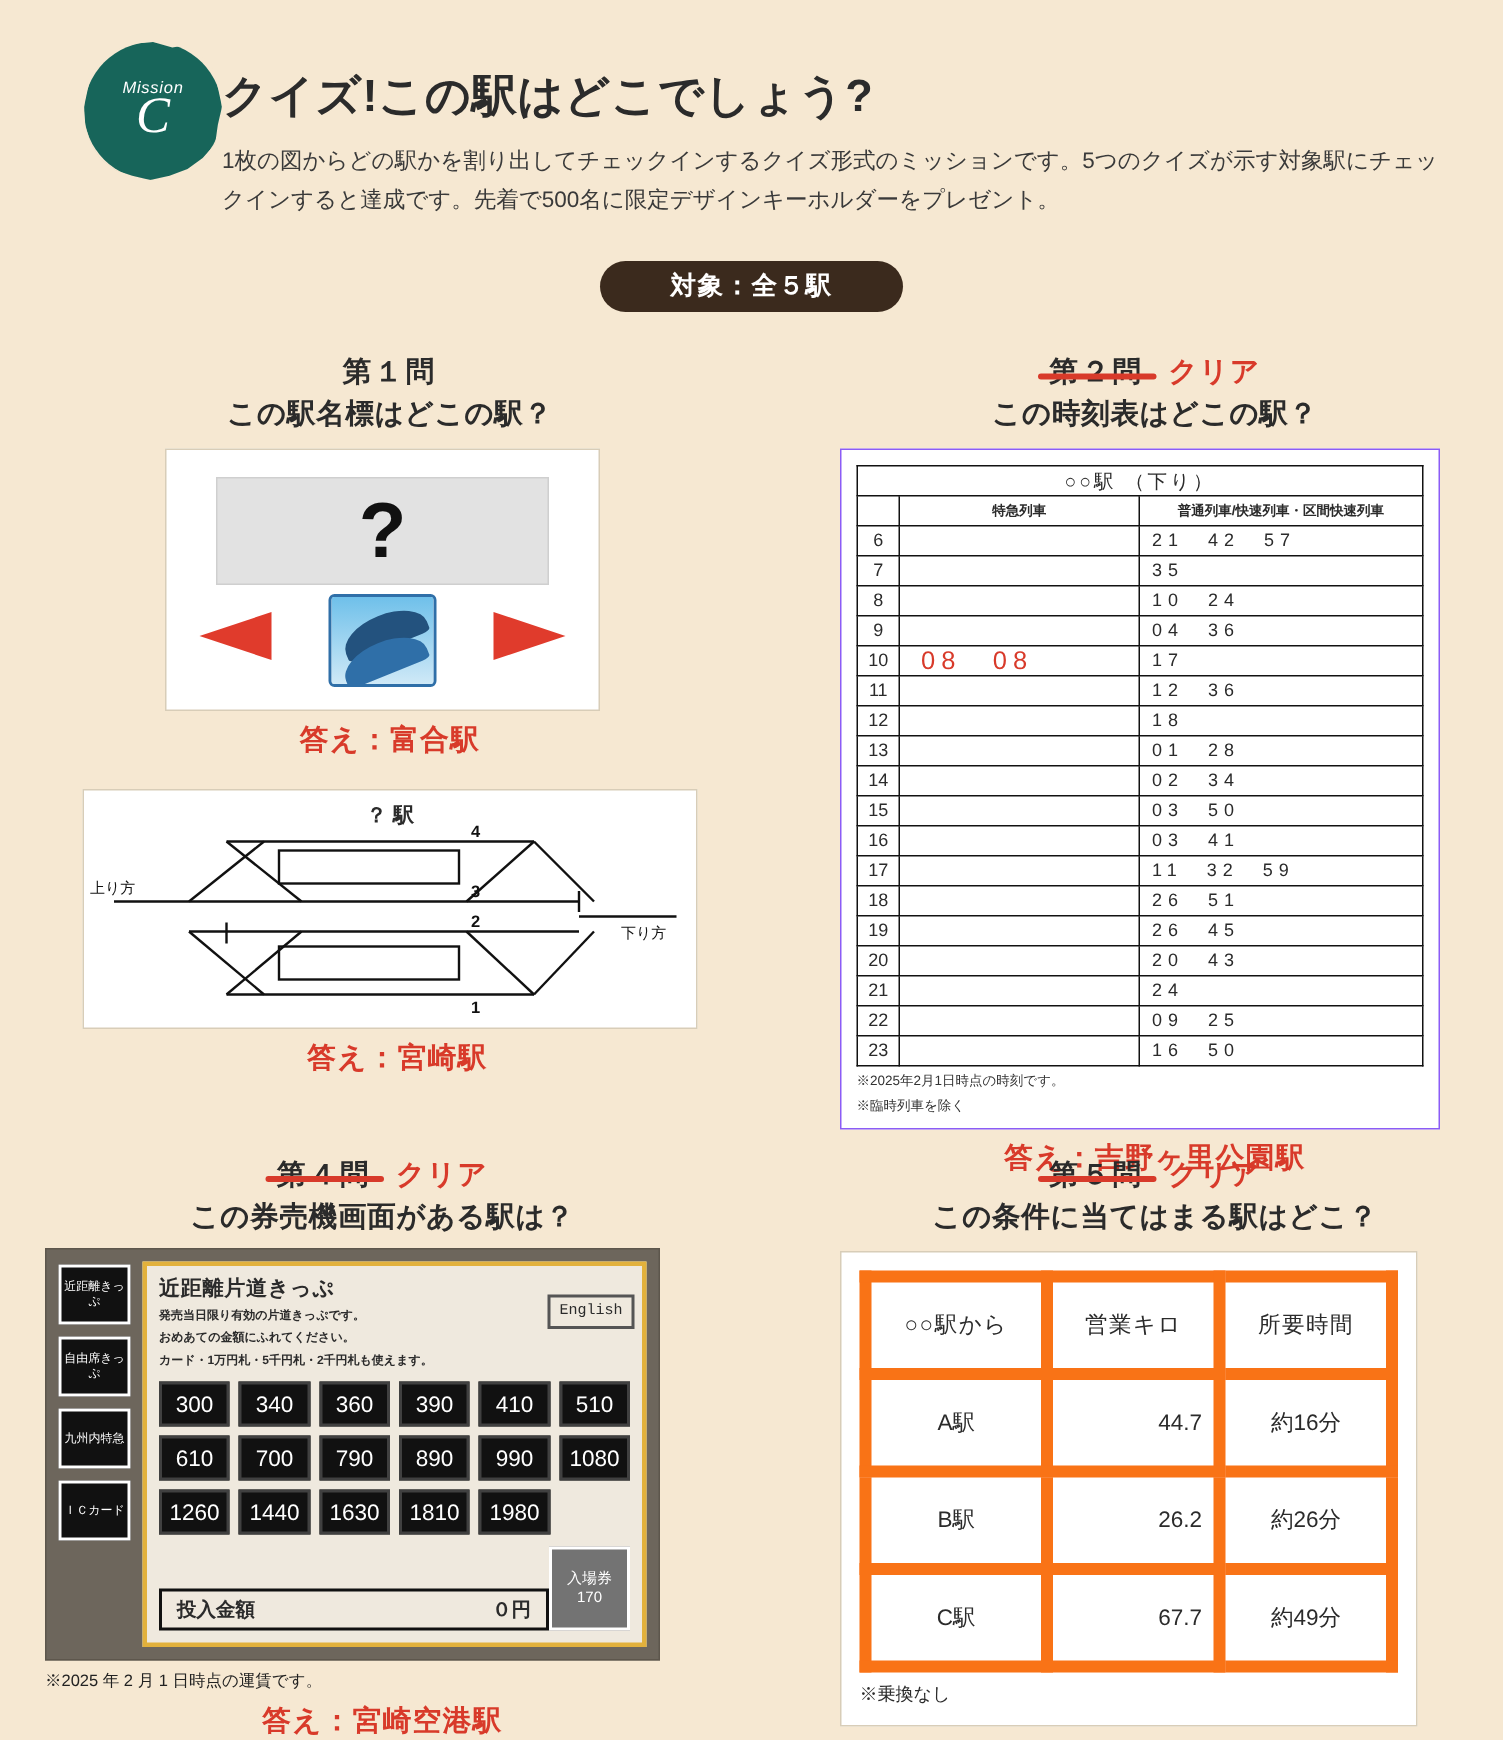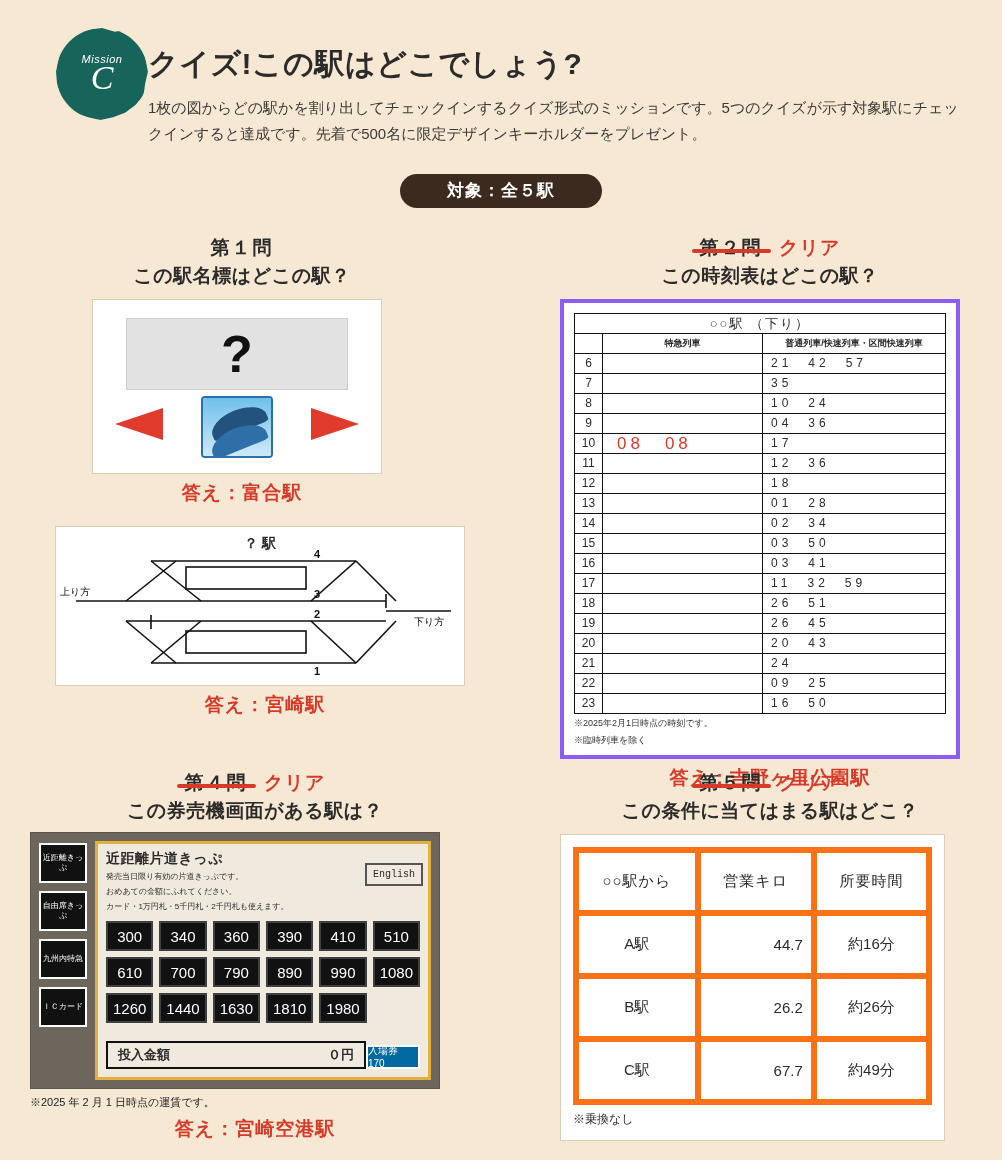--- a/index.html
+++ b/index.html
@@ -63,21 +63,21 @@
     color:#d83a2a; font-size:19px; font-weight:bold; margin-left:12px;
     letter-spacing:1px;
   }
   .q-sub { font-size:19px; font-weight:bold; margin-top:2px; letter-spacing:.5px; }
   .answer {
     text-align:center; color:#d83a2a; font-size:19px; font-weight:bold;
     letter-spacing:1px; margin-top:6px;
   }
 
   
-  .q1 { position:absolute; left:92px; top:235px; width:300px; }
+  .q1 { position:absolute; left:110px; top:235px; width:300px; }
   .q1-card {
     margin-top:10px; width:290px; height:175px; background:#fff;
     border:1px solid #d8cdb8; position:relative;
   }
   .signboard {
     position:absolute; left:33px; top:18px; width:222px; height:72px;
     background:#e2e2e2; border:1px solid #cfcfcf;
     display:flex; align-items:center; justify-content:center;
   }
   .signboard .qmark { font-size:52px; font-weight:bold; color:#111; font-family:"Liberation Sans", sans-serif; }
@@ -96,21 +96,21 @@
   .train-icon .nose1, .train-icon .nose2 {
     position:absolute; background:#1b4f86; border-radius:50% 50% 10% 10% / 70% 70% 10% 10%;
     transform:rotate(-22deg);
   }
   .train-icon .nose1 { width:58px; height:22px; left:6px; top:12px; background:#23527e; }
   .train-icon .nose2 { width:58px; height:22px; left:6px; top:30px; background:#2f6fa8; }
 
   
   .q2 { position:absolute; left:560px; top:235px; width:420px; }
   .timetable-wrap {
-    margin-top:10px; background:#fff; border:4px solid #8b5cf6;
+    margin-top:10px; background:#fff; border:1px solid #8b5cf6;
     padding:10px 10px 8px 10px; width:400px;
   }
   table.tt { border-collapse:collapse; width:100%; font-size:11px; }
   table.tt th, table.tt td {
     border:1px solid #111; padding:1px 3px; height:19px; line-height:17px;
   }
   table.tt .tt-title { text-align:center; font-size:13px; font-weight:normal; letter-spacing:2px; }
   table.tt .hdr { text-align:center; font-size:9px; }
   table.tt td.hour { width:28px; text-align:center; font-size:12px; }
   table.tt td.ltd { width:160px; color:#d83a2a; font-size:17px; letter-spacing:4px; padding-left:14px; }
@@ -134,50 +134,50 @@
   }
   .tvm-inner { display:flex; gap:8px; }
   .tvm-left { width:52px; display:flex; flex-direction:column; gap:8px; padding-top:2px; }
   .tvm-btn {
     background:#111; color:#fff; font-size:8px; line-height:1.25;
     border:2px solid #fff; height:40px;
     display:flex; align-items:center; justify-content:center; text-align:center;
   }
   .tvm-right { flex:1; background:#efe9de; border:3px solid #e2b13c; padding:6px 8px 8px 8px; }
   .tvm-head { font-size:14px; font-weight:bold; letter-spacing:.5px; }
-  .tvm-sub { font-size:8px; line-height:1.5; margin-top:3px; }
+  .tvm-sub { font-size:8px; line-height:1.5; margin-top:3px;font-weight:bold; }
   .english-btn {
     position:absolute; right:16px; top:30px; background:#efe9de; border:2px solid #555;
     font-size:10px; padding:4px 6px; font-family:"Liberation Mono", monospace;
   }
   .fare-grid { margin-top:8px; display:grid; grid-template-columns:repeat(6, 1fr); gap:6px; }
   .fare {
     background:#111; color:#fff; border:2px solid #404040;
     height:30px; display:flex; align-items:center; justify-content:center;
     font-size:15px; font-family:"Liberation Sans", sans-serif;
   }
   .fare.blank { background:transparent; border:none; }
   .tvm-bottom { display:flex; align-items:flex-end; justify-content:space-between; margin-top:8px; }
   .nyujoken {
-    background:#0369a1; color:#fff; border:2px solid #fff; width:54px; height:24px;
-    display:flex; flex-direction:column; justify-content:center;
+    background:#737373; color:#fff; border:2px solid #fff; width:54px; height:56px;
+    display:flex; flex-direction:column; align-items:center; justify-content:center;
     font-size:10px; line-height:1.3;
   }
   .inserted {
     margin-top:10px; border:2px solid #111; background:#efe9de;
     display:flex; align-items:center; justify-content:space-between;
     padding:3px 10px; font-size:13px; font-weight:bold; width:260px;text-align:center;
   }
   .tvm-note { font-size:11px; margin-top:6px; color:#222; }
 
   
   .q5 { position:absolute; left:560px; top:770px; width:420px; }
   .cond-wrap { margin-top:10px; background:#fff; border:1px solid #d8cdb8; padding:12px; width:385px; }
   table.cond { border-collapse:collapse; width:100%; font-size:15px; }
-  table.cond th, table.cond td { border:6px solid #f97316; padding:19px 8px; height:30px; }
+  table.cond th, table.cond td { border:8px solid #f97316; padding:19px 8px; height:30px; }
   table.cond th { font-weight:normal; text-align:center; letter-spacing:1px; }
   table.cond td.st { text-align:center; }
   table.cond td.num { text-align:right; }
   table.cond td.tm { text-align:center; }
   .cond-note { text-align:left; font-size:12px; margin-top:6px; }
 </style>
 </head>
 <body>
 
 <div class="header">

